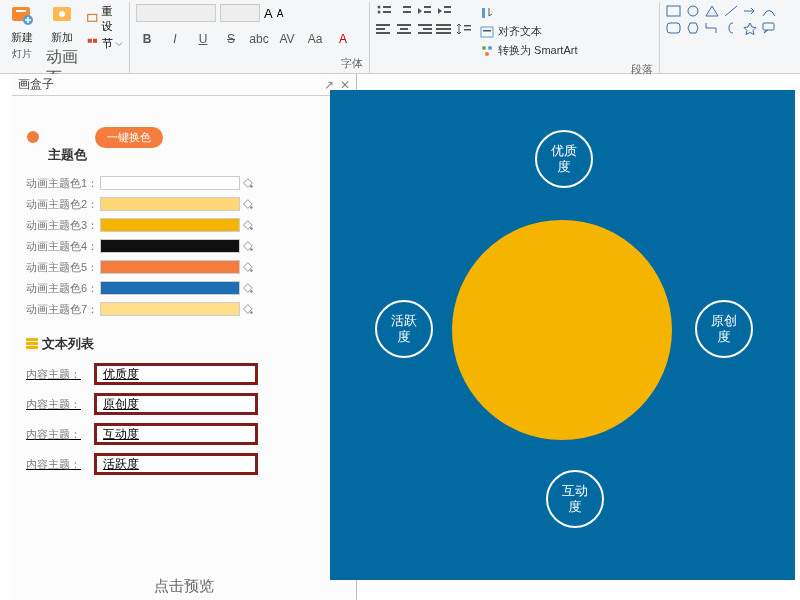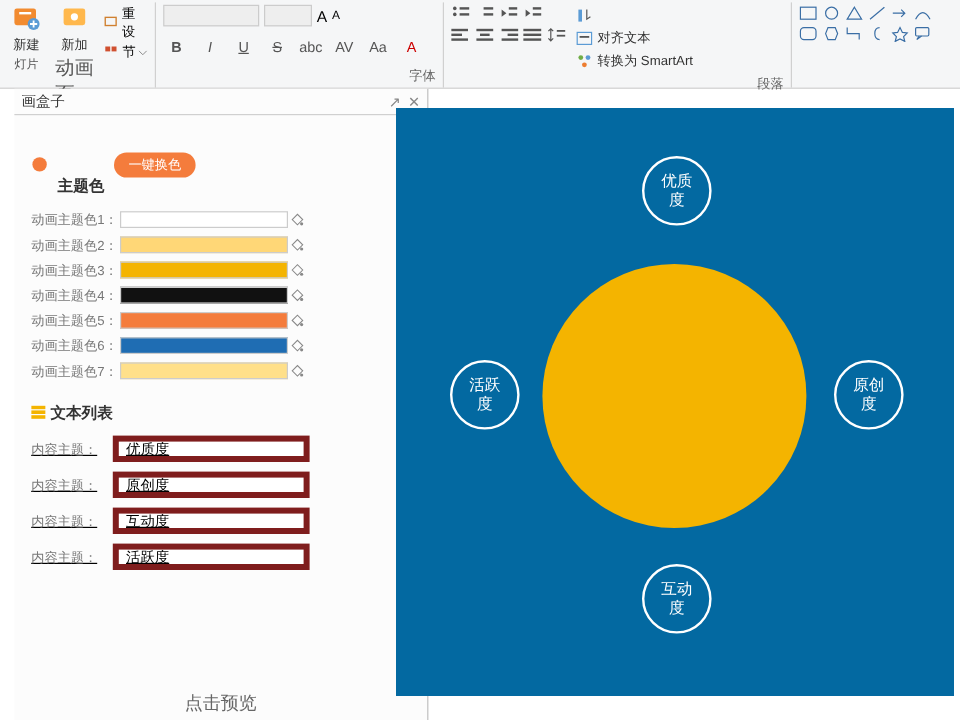--- a/index.html
+++ b/index.html
@@ -31,21 +31,21 @@
     .theme-row h4{font-size:13px;font-weight:bold;color:#333;margin-top:36px;}
     .pill{background:#f47c3c;color:#fff;padding:3px 12px;border-radius:12px;font-size:11px;cursor:pointer;}
     .color-rows{display:flex;flex-direction:column;gap:6px;margin-bottom:18px;}
     .color-row{display:flex;align-items:flex-start;gap:0;}
     .color-row label{font-size:11px;color:#777;width:74px;}
     .swatch{height:14px;width:140px;border:1px solid #ccc;}
     .bucket{width:14px;height:14px;color:#888;cursor:pointer;}
     .textlist h4{font-size:13px;font-weight:bold;color:#333;margin-bottom:10px;display:flex;align-items:center;gap:4px;}
     .text-row{display:flex;align-items:center;gap:8px;margin-bottom:8px;text-decoration:underline;}
     .text-row label{font-size:11px;color:#777;width:60px;}
-    .text-row input{width:164px;height:22px;border:5px solid #7f1d1d;padding:2px 6px;font-size:12px;}
+    .text-row input{width:164px;height:22px;border:3px solid #7f1d1d;padding:2px 6px;font-size:12px;}
     .pane-foot{position:absolute;bottom:4px;width:100%;text-align:center;font-size:15px;color:#666;}
 
     
     .canvas{position:absolute;top:90px;left:330px;width:465px;height:490px;background:#0369a1;}
     .big-circle{position:absolute;width:220px;height:220px;border-radius:50%;background:#f4b400;left:122px;top:130px;}
     .node{position:absolute;width:58px;height:58px;border-radius:50%;border:2px solid #fff;color:#fff;font-size:13px;display:flex;align-items:center;justify-content:center;text-align:center;line-height:1.2;}
 
     .ico-orange{fill:#f28b30;}
     .tiny-dd{width:8px;height:8px;color:#888;}
     .top-row{display:flex;gap:4px;}
@@ -345,15 +345,15 @@
   </div>
   <div class="pane-foot">点击预览</div>
 </div>
 
 <div class="canvas">
   <div class="big-circle"></div>
   <div id="nodes">
       <div class="node" style="left:205px;top:40px">优质<br>度</div>
       <div class="node" style="left:45px;top:210px">活跃<br>度</div>
       <div class="node" style="left:365px;top:210px">原创<br>度</div>
-      <div class="node" style="left:205px;top:380px">互动<br>度</div>
+      <div class="node" style="left:216px;top:380px">互动<br>度</div>
     </div>
 </div>
 
 </body></html>

